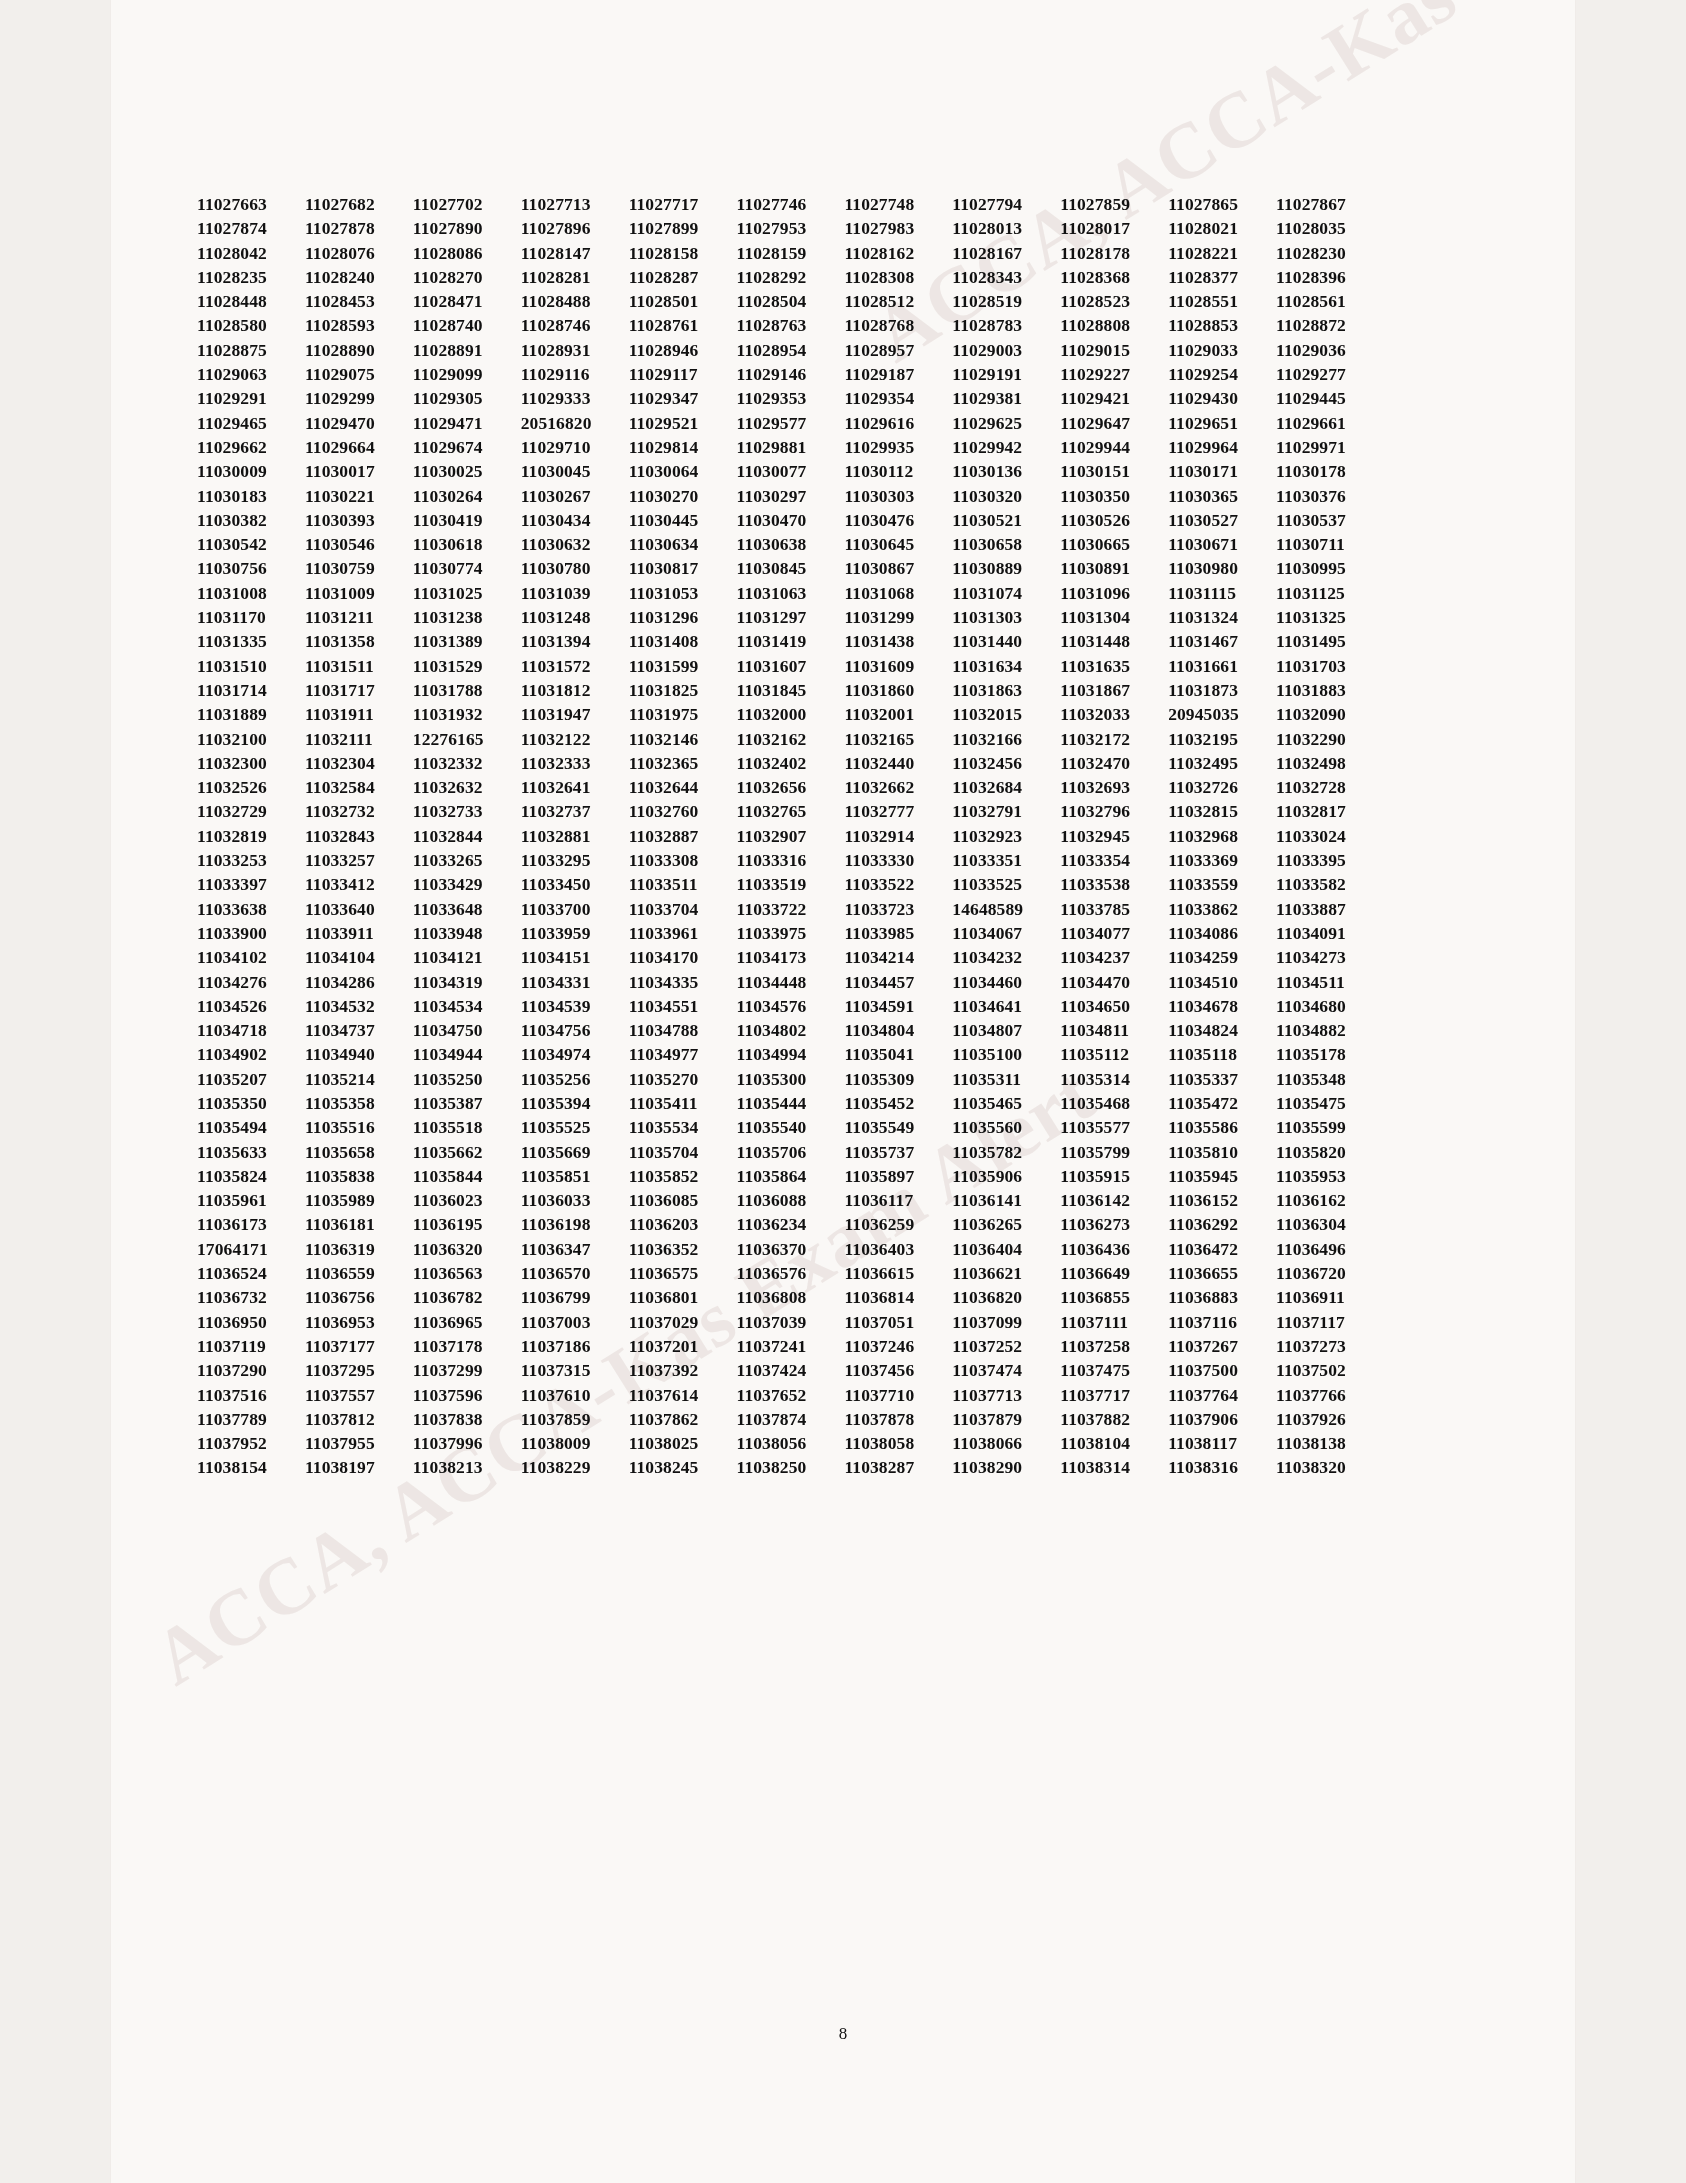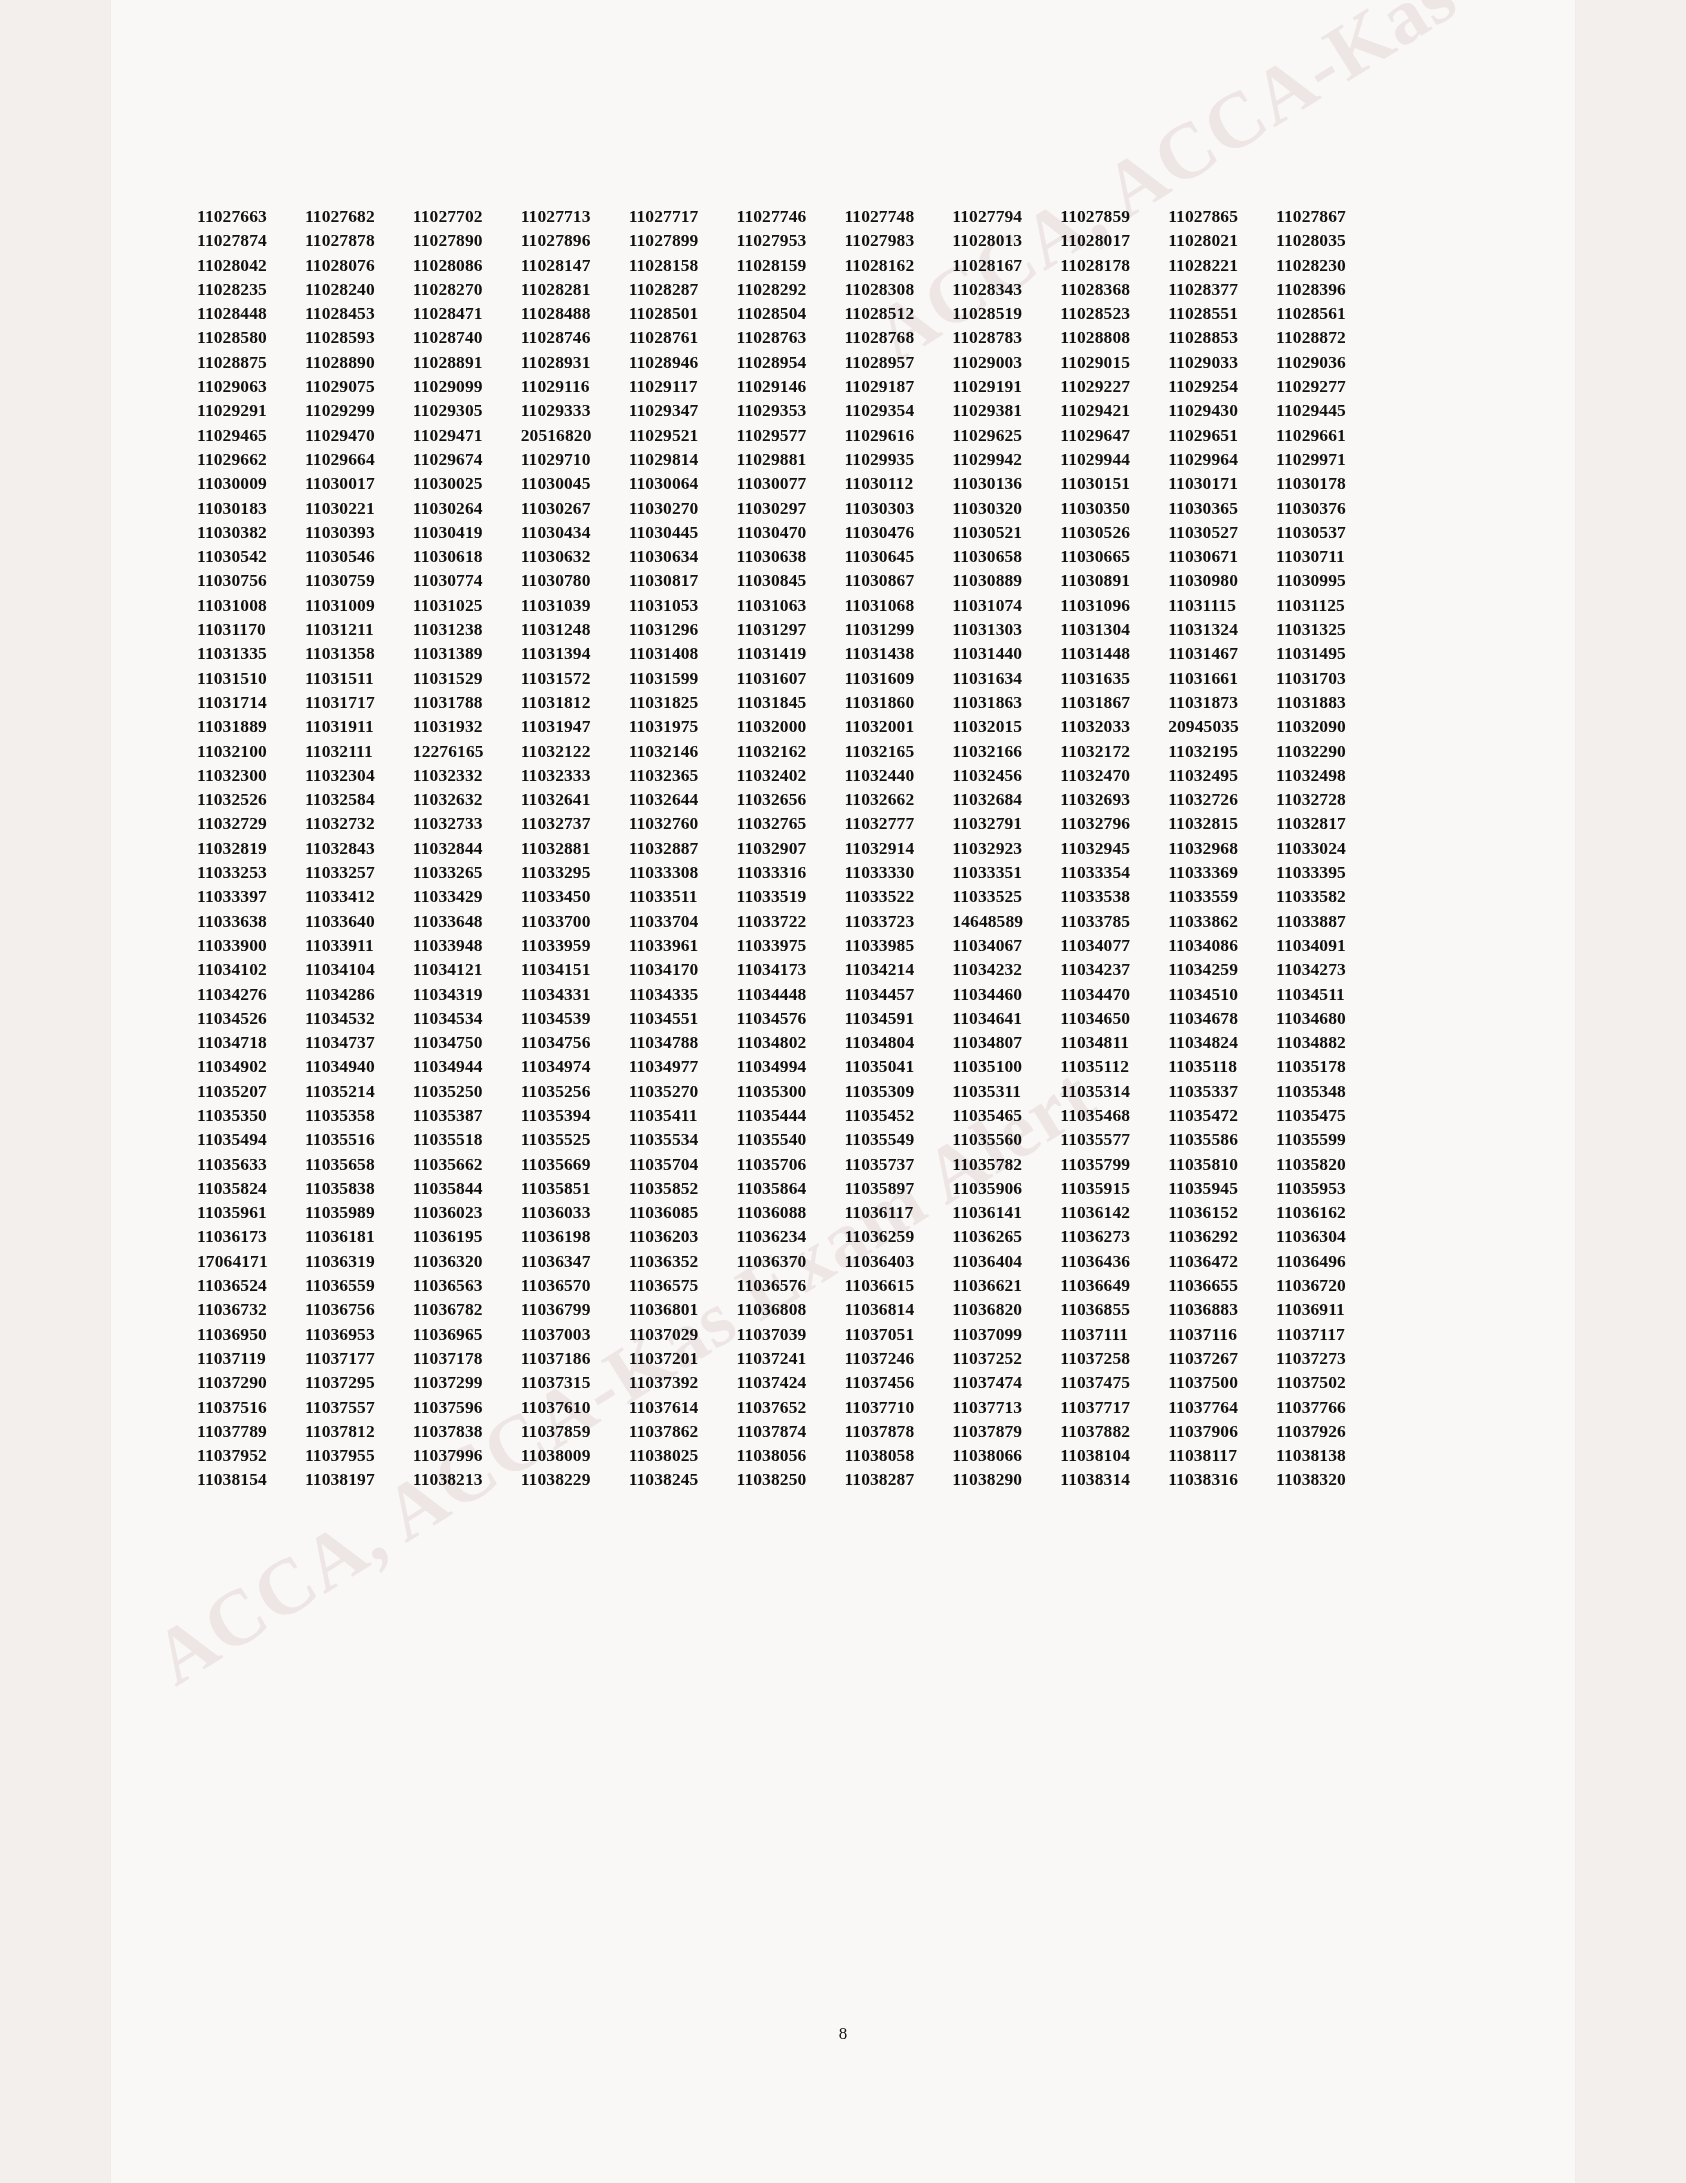--- a/index.html
+++ b/index.html
@@ -58,21 +58,21 @@
   .wm2 {
     font-size: 79px;
     left: 747px;
     top: 304px;
     transform: rotate(-32deg);
     transform-origin: left top;
   }
   .content {
     position: absolute;
     left: 86px;
-    top: 208px;
+    top: 196px;
     width: 1296px;
   }
   table.numbers {
     border-collapse: collapse;
     width: 1187px;
     table-layout: fixed;
   }
   table.numbers td {
     font-family: "Liberation Serif", serif;
     font-weight: bold;

